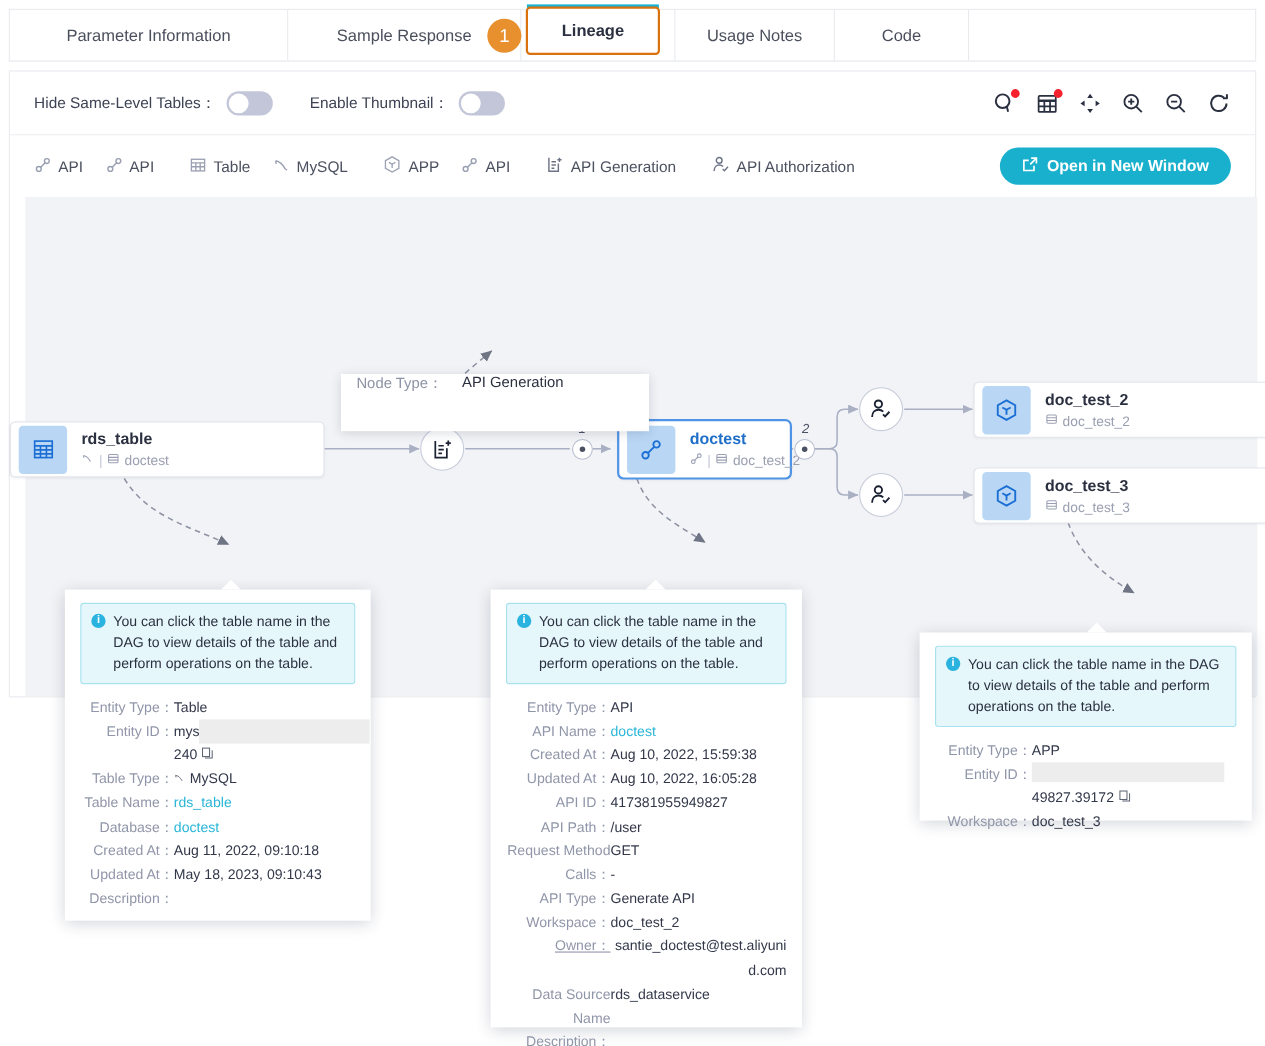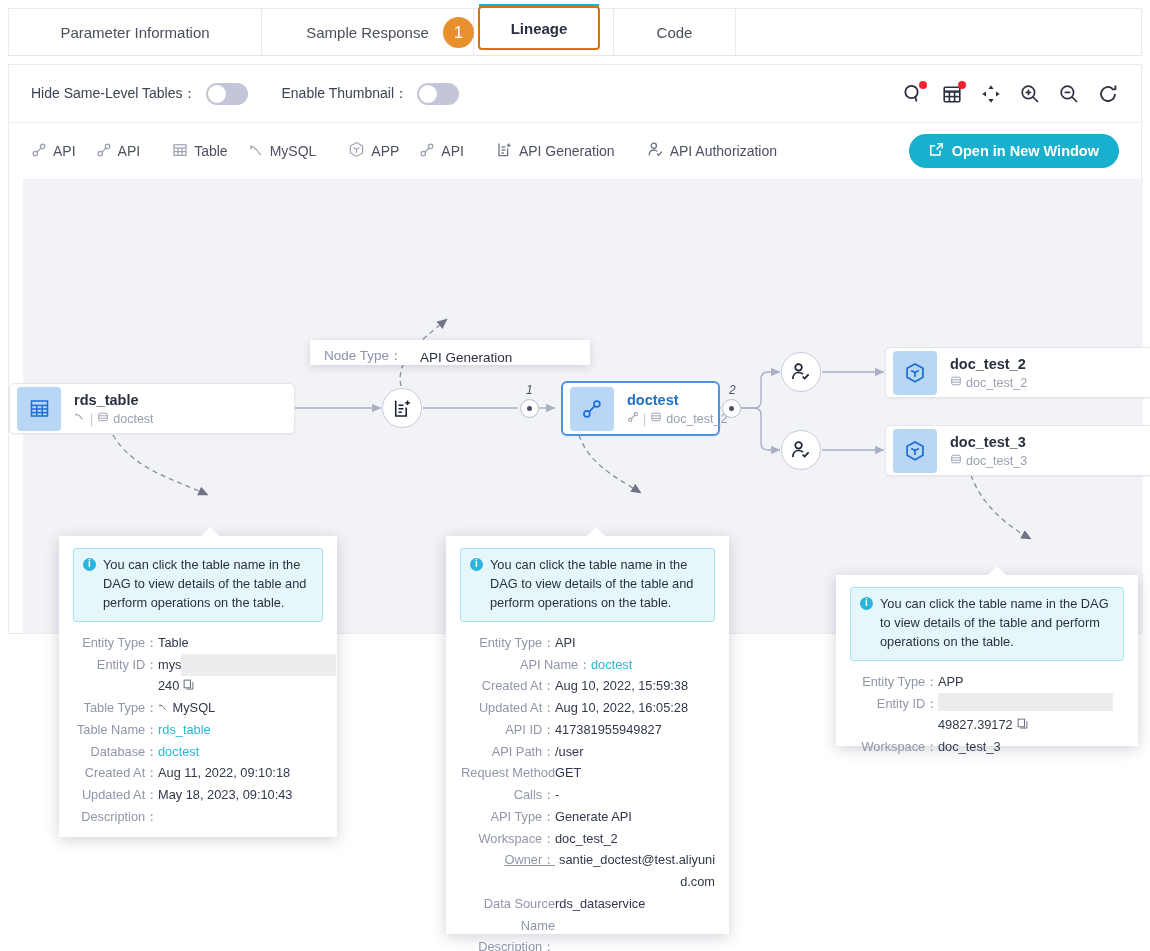--- a/index.html
+++ b/index.html
@@ -220,23 +220,23 @@
   .edge-num {
     position: absolute;
     font-size: 12px; color: #4b5163;
     font-style: italic;
   }
 
   
   .nodetype-tip {
     position: absolute;
     left: 310px; top: 340px;
-    width: 280px; height: 25px;
-    background: #ffffff;
-    display: flex; align-items: flex-end;
+    width: 280px; height: 52px;
+    background: #ffffff;
+    display: flex; align-items: flex-start;
     padding: 0 14px;
     font-size: 13.5px;
     box-shadow: 0 2px 9px rgba(30,40,70,.16);
     z-index: 20;
   }
   .nodetype-tip .k { color: #8d93a6; width: 96px; }
   .nodetype-tip .v { color: #2b3040; }
 
   
   .tipcard {
@@ -296,20 +296,23 @@
 
   <div class="tabbar">
     <div class="tab t0">
         <span>Parameter Information</span>
       </div>
     <div class="tab t1">
         <span>Sample Response</span>
       </div>
     <div class="tab t2"></div>
     <div style="width:140px;border-right:1px solid #e8eaee;"></div>
+    <div class="tab t3">
+        <span>Usage Notes</span>
+      </div>
     <div class="tab t4">
         <span>Code</span>
       </div>
     <div class="tab rest"></div>
   </div>
 
   <div class="lineage-wrap">
     <div class="lineage-topbar"></div>
     <div class="lineage-tab">
         <span>Lineage</span>
@@ -723,21 +726,21 @@
     <div class="notice">
       <span class="i-ic">i</span>
       <span>You can click the table name in the DAG to view details of the table and perform operations on the table.</span>
     </div>
     <div class="kvlist">
       <div class="kv">
           <span class="k" style="width:95px;">Entity Type：</span>
           <span class="v">API</span>
         </div>
       <div class="kv">
-          <span class="k" style="width:95px;margin-left:36px;">API Name：</span>
+          <span class="k" style="width:95px;">API Name：</span>
           <span class="v link">doctest</span>
         </div>
       <div class="kv">
           <span class="k" style="width:95px;">Created At：</span>
           <span class="v">Aug 10, 2022, 15:59:38</span>
         </div>
       <div class="kv">
           <span class="k" style="width:95px;">Updated At：</span>
           <span class="v">Aug 10, 2022, 16:05:28</span>
         </div>

